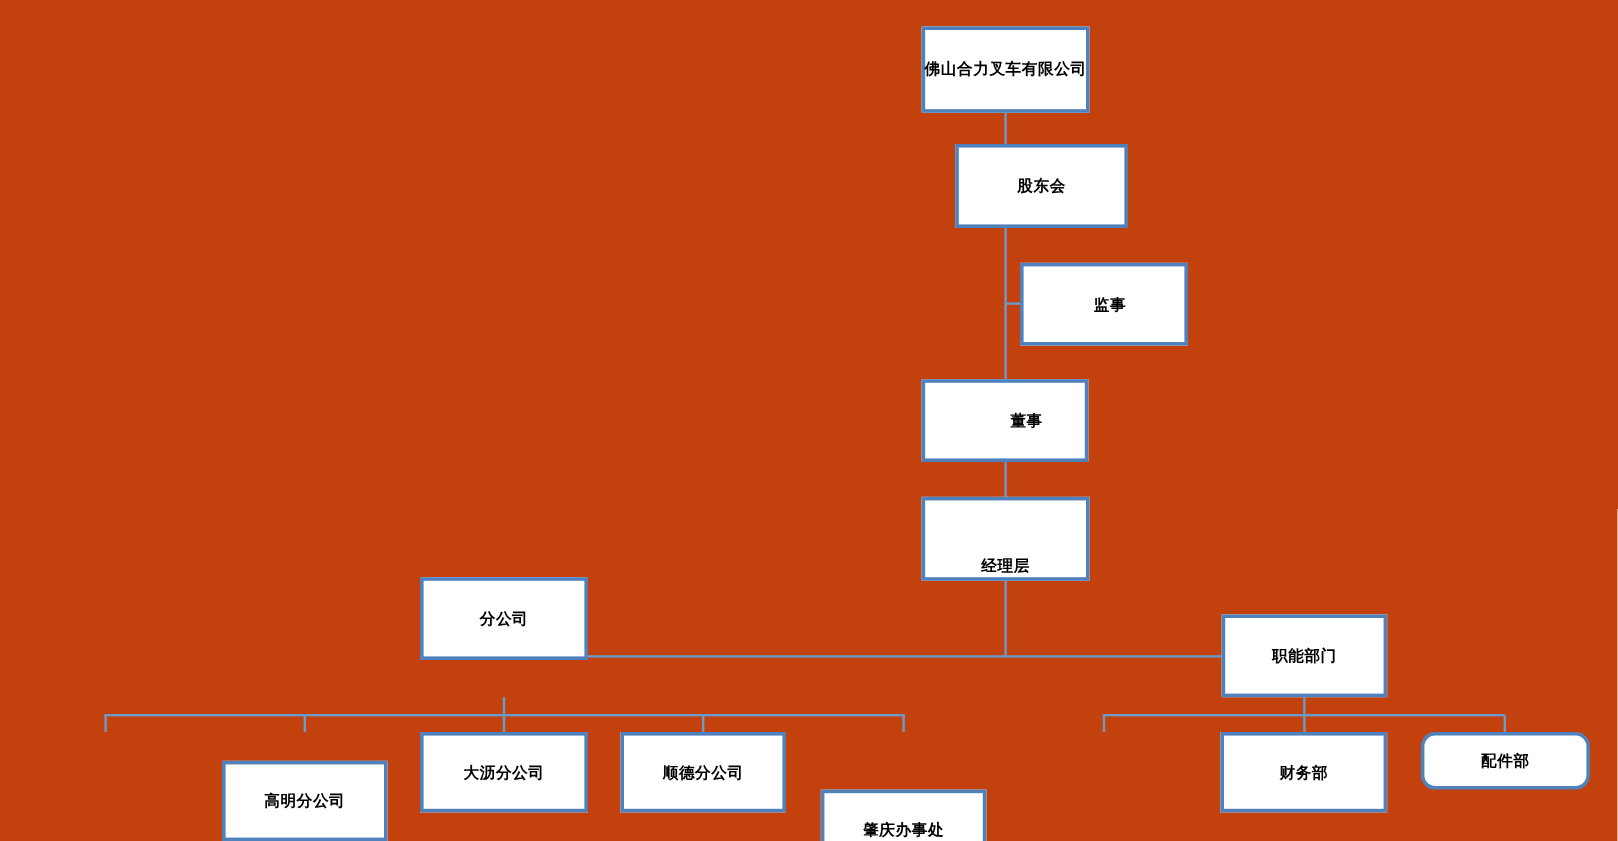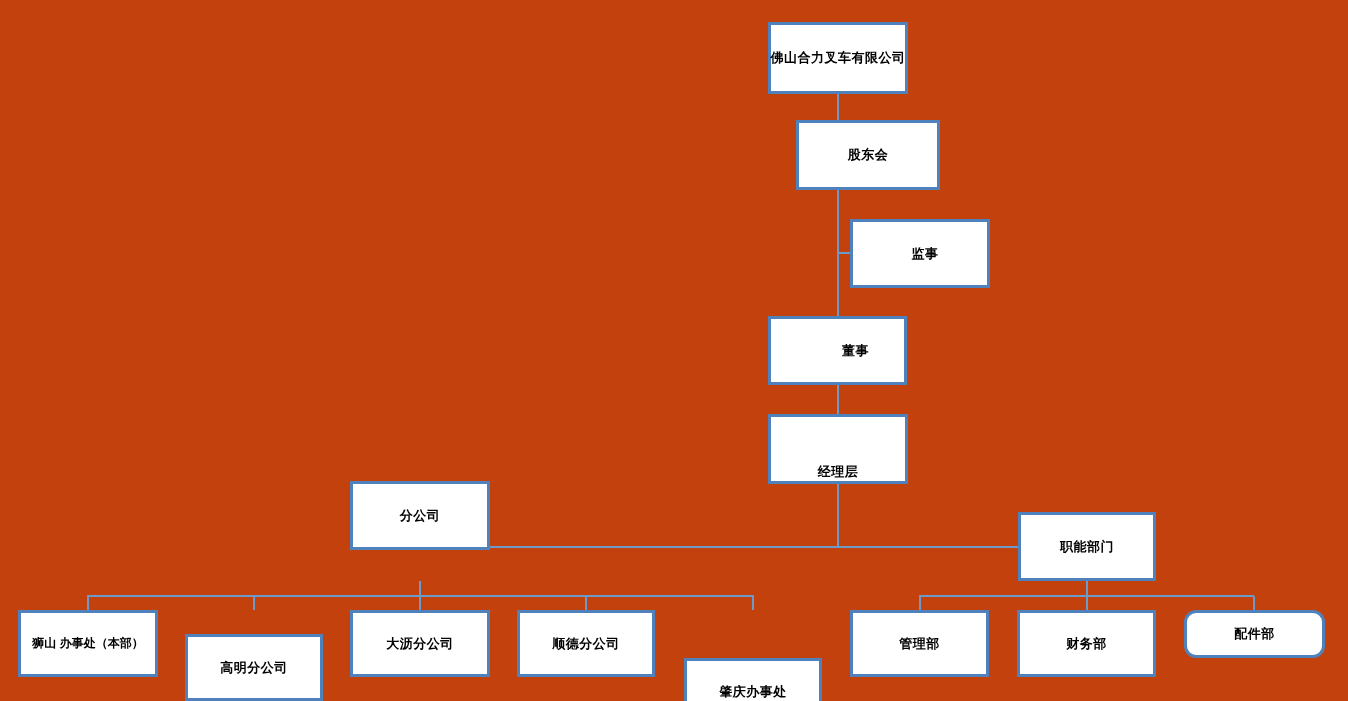--- a/index.html
+++ b/index.html
@@ -95,43 +95,37 @@
   </div>
 
   <div class="node" style="left:350px; top:481px; width:140px; height:69px;">
     <span class="node-label">分公司</span>
   </div>
 
   <div class="node" style="left:1018px; top:512px; width:138px; height:69px;">
     <span class="node-label">职能部门</span>
   </div>
 
-  <div class="node" style="left:18px; top:610px; width:140px; height:67px;">
-    <span class="node-label small">狮山 办事处（本部）</span>
-  </div>
 
   <div class="node" style="left:185px; top:610px; width:138px; height:67px;margin-top:24px;">
     <span class="node-label">高明分公司</span>
   </div>
 
   <div class="node" style="left:350px; top:610px; width:140px; height:67px;">
     <span class="node-label">大沥分公司</span>
   </div>
 
   <div class="node" style="left:517px; top:610px; width:138px; height:67px;">
     <span class="node-label">顺德分公司</span>
   </div>
 
   <div class="node" style="left:684px; top:610px; width:138px; height:67px;margin-top:48px;">
     <span class="node-label">肇庆办事处</span>
   </div>
 
-  <div class="node" style="left:850px; top:610px; width:139px; height:67px;">
-    <span class="node-label">管理部</span>
-  </div>
 
   <div class="node" style="left:1017px; top:610px; width:139px; height:67px;">
     <span class="node-label">财务部</span>
   </div>
 
   <div class="node" style="left:1184px; top:610px; width:141px; height:48px;border-radius:12px;">
     <span class="node-label">配件部</span>
   </div>
 
 </div>

